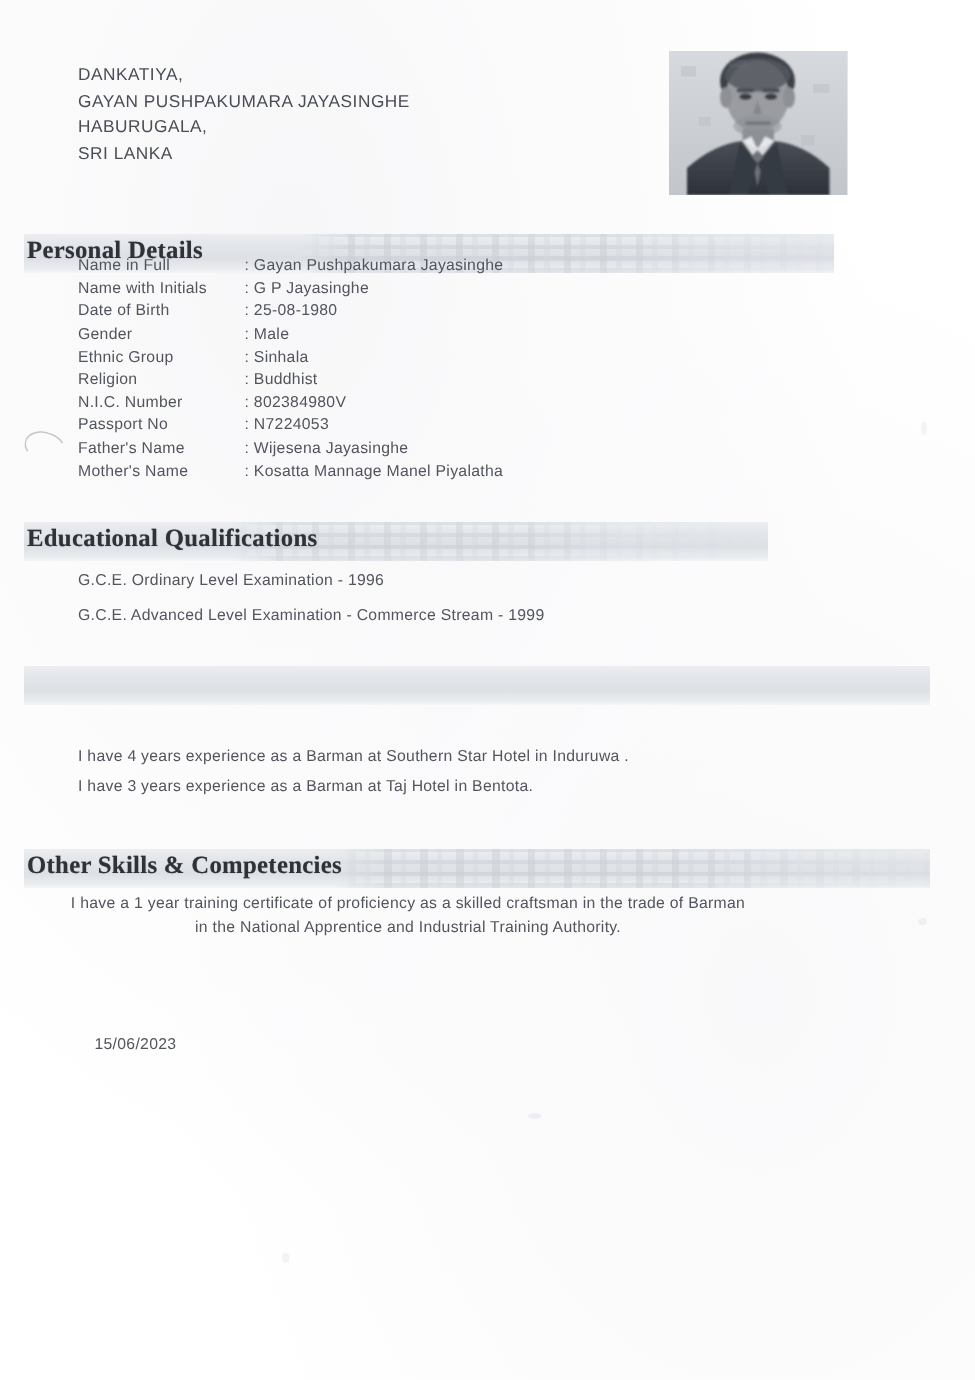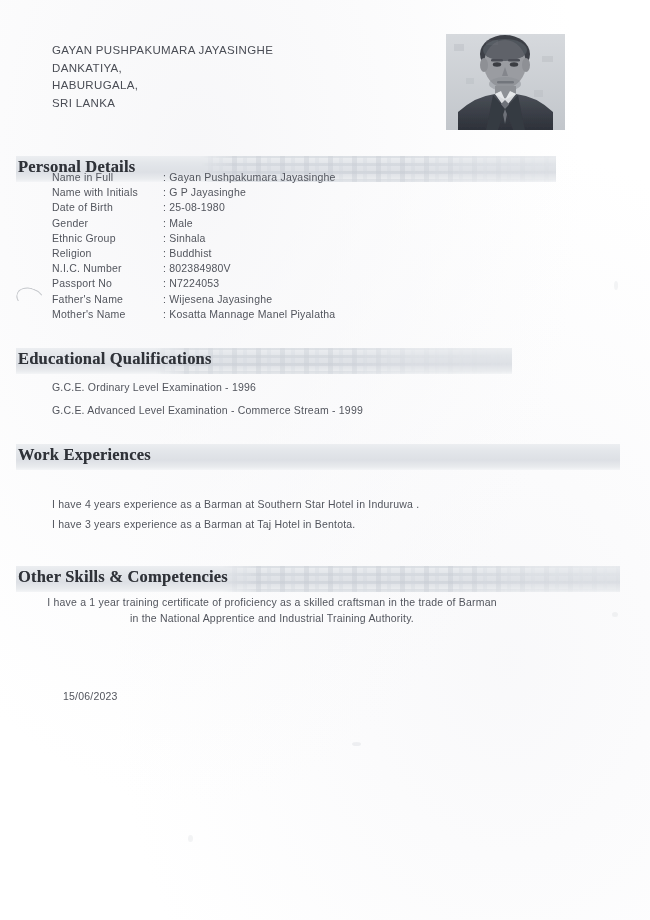--- a/index.html
+++ b/index.html
@@ -166,22 +166,22 @@
     background: rgba(205,208,214,0.6);
     border-radius: 50%;
   }
 </style>
 </head>
 <body>
 
 <div class="page">
 
   <div class="addr">
+    <div>DANKATIYA,</div>
     <div>GAYAN PUSHPAKUMARA JAYASINGHE</div>
-    <div>DANKATIYA,</div>
     <div>HABURUGALA,</div>
     <div>SRI LANKA</div>
   </div>
 
   <div class="photo-wrap">
     <svg width="119" height="96" viewBox="0 0 119 96">
       <defs>
         <linearGradient id="bgph" x1="0" y1="0" x2="0" y2="1">
           <stop offset="0%" stop-color="#d6d9dd"></stop>
           <stop offset="100%" stop-color="#c2c6cb"></stop>
@@ -288,21 +288,20 @@
     <div class="bandbg"></div>
     <div class="bandtex"></div>
     <div class="bandtitle">Educational Qualifications</div>
   </div>
 
   <div class="para" style="left:52px; top:379px;">G.C.E. Ordinary Level Examination - 1996</div>
   <div class="para" style="left:52px; top:402px;">G.C.E. Advanced Level Examination - Commerce Stream - 1999</div>
 
   <div class="band" style="top:444px; width:604px;">
     <div class="bandbg"></div>
-    <div class="bandtitle">Work Experiences</div>
   </div>
 
   <div class="para" style="left:52px; top:496px;">I have 4  years experience as a Barman at Southern Star Hotel in Induruwa .</div>
   <div class="para" style="left:52px; top:516px;">I have 3 years experience as a Barman at Taj Hotel in Bentota.</div>
 
   <div class="band mosaic" style="top:566px; width:604px;">
     <div class="bandbg"></div>
     <div class="bandtex"></div>
     <div class="bandtitle">Other Skills &amp; Competencies</div>
   </div>

